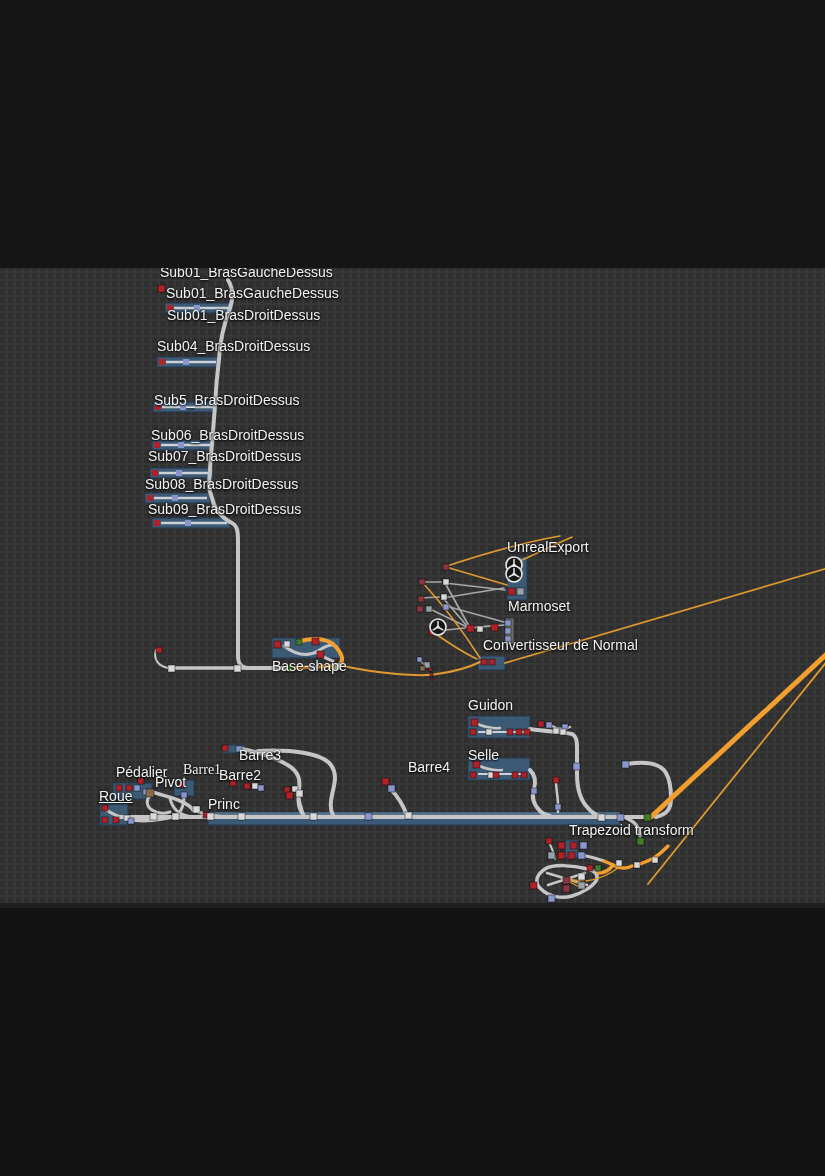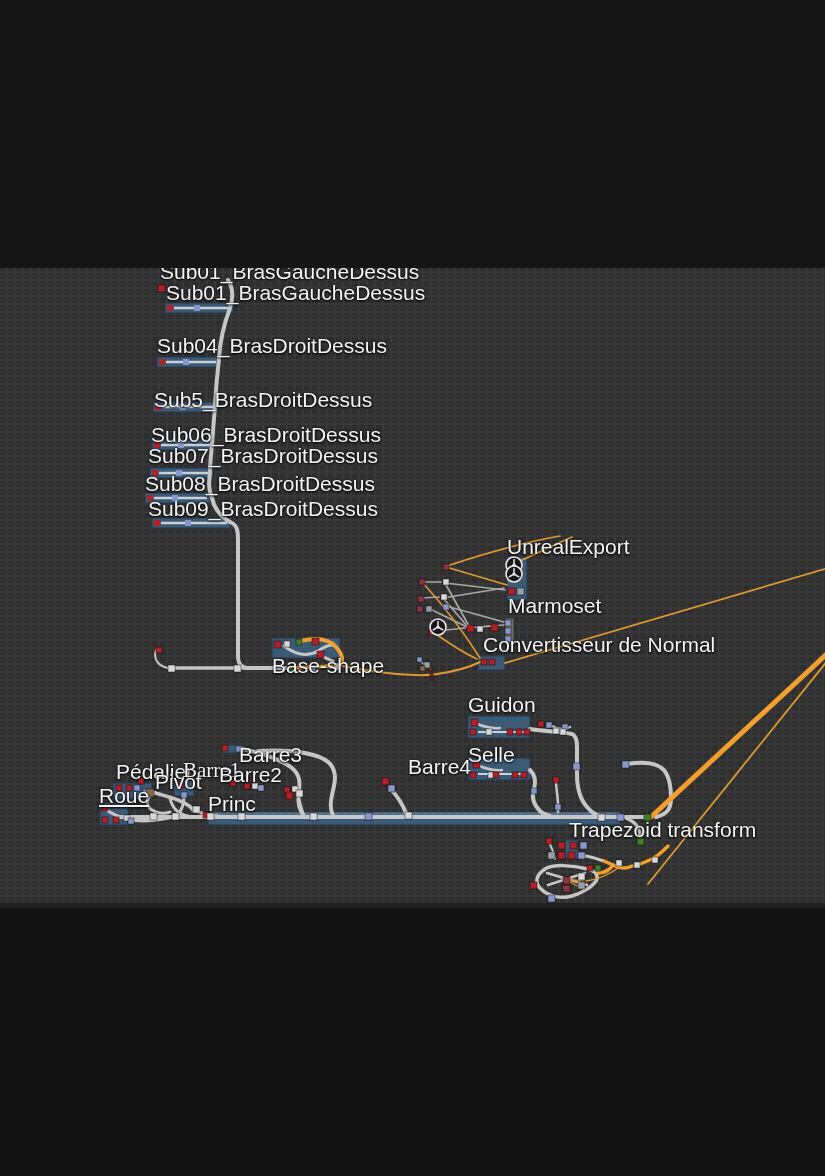--- a/index.html
+++ b/index.html
@@ -9,21 +9,21 @@
   .letterbox.top{top:0;height:268px;}
   .letterbox.bottom{top:908px;height:268px;background:#121212;}
   .canvas{position:absolute;left:0;top:268px;width:825px;height:635px;overflow:hidden;
           background-color:#2f2f2f;
           background-image:
             repeating-linear-gradient(0deg, transparent 0 6px, #383838 6px 8px),
             repeating-linear-gradient(90deg, transparent 0 6px, #383838 6px 8px);}
   .canvas-edge{position:absolute;left:0;top:903px;width:825px;height:5px;background:#1f1f1f;}
   svg.wires{position:absolute;left:0;top:0;}
   .labels{position:absolute;left:0;top:0;width:825px;height:635px;pointer-events:none;}
-  .node-label{position:absolute;color:#f4f4f4;font-size:21px;line-height:20px;white-space:nowrap;
+  .node-label{position:absolute;color:#f4f4f4;font-size:14px;line-height:20px;white-space:nowrap;
               text-shadow:0 1px 2px rgba(0,0,0,.95), 0 0 3px rgba(0,0,0,.8);
               letter-spacing:0px;pointer-events:auto;}
 </style>
 </head>
 <body>
 
 <div class="stage">
   <div class="letterbox top"></div>
   <div class="canvas">
     <svg class="wires" width="825" height="635">
@@ -261,20 +261,21 @@
         </g>
         <g>
           <circle cx="438" cy="359" r="8" fill="#161616" stroke="#e8e8e8" stroke-width="1.6"></circle>
           <path d="M438,359 l0,-5.5 M438,359 l4.8,2.8 M438,359 l-4.8,2.8" stroke="#e8e8e8" stroke-width="1.5" fill="none" stroke-linecap="round"></path>
           <circle cx="438" cy="359" r="1.6" fill="#e8e8e8"></circle>
         </g>
       </svg>
     <div class="labels">
         <div class="node-label" style="left: 160px; top: -6px;">Sub01_BrasGaucheDessus</div>
         <div class="node-label" style="left: 166px; top: 15px;">Sub01_BrasGaucheDessus</div>
+        <div class="node-label" style="left: 167px; top: 37px;">Sub01_BrasDroitDessus</div>
         <div class="node-label" style="left: 157px; top: 68px;">Sub04_BrasDroitDessus</div>
         <div class="node-label" style="left: 154px; top: 114px; margin-top: 8px;">Sub5_BrasDroitDessus</div>
         <div class="node-label" style="left: 151px; top: 157px;">Sub06_BrasDroitDessus</div>
         <div class="node-label" style="left: 148px; top: 178px;">Sub07_BrasDroitDessus</div>
         <div class="node-label" style="left: 145px; top: 206px;">Sub08_BrasDroitDessus</div>
         <div class="node-label" style="left: 148px; top: 231px;">Sub09_BrasDroitDessus</div>
         <div class="node-label" style="left: 507px; top: 269px;">UnrealExport</div>
         <div class="node-label" style="left: 508px; top: 328px;">Marmoset</div>
         <div class="node-label" style="left: 483px; top: 367px;">Convertisseur de Normal</div>
         <div class="node-label" style="left: 272px; top: 349px; margin-top: 39px;">Base-shape</div>

